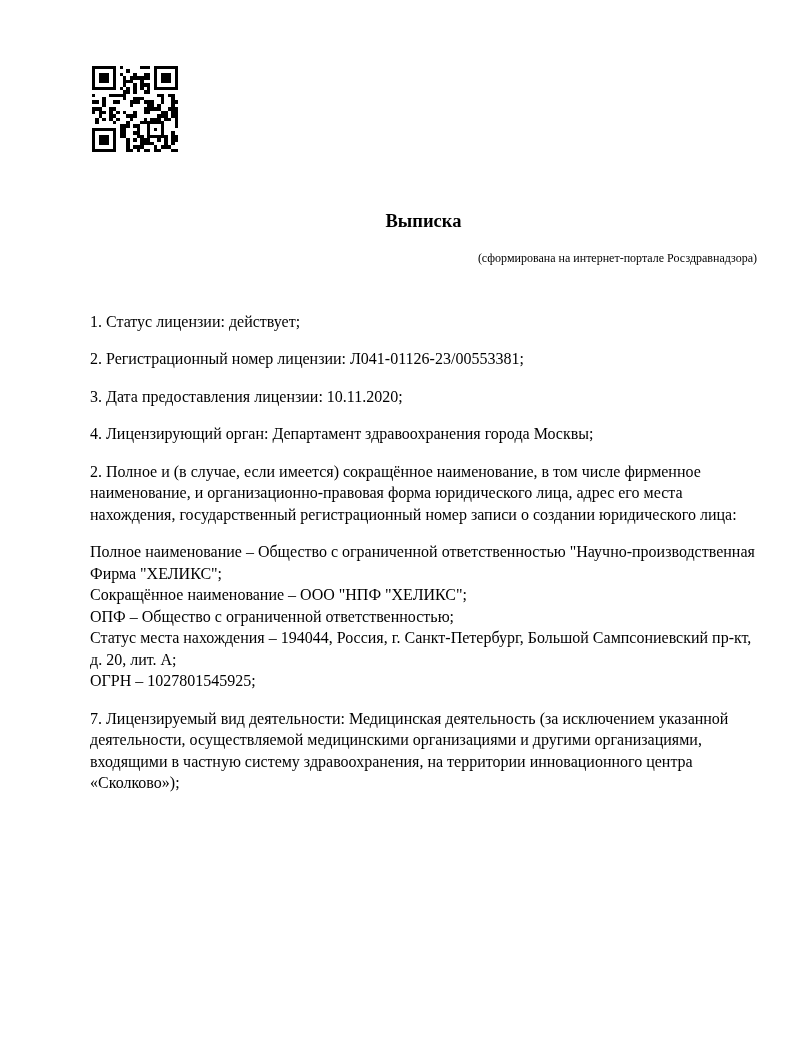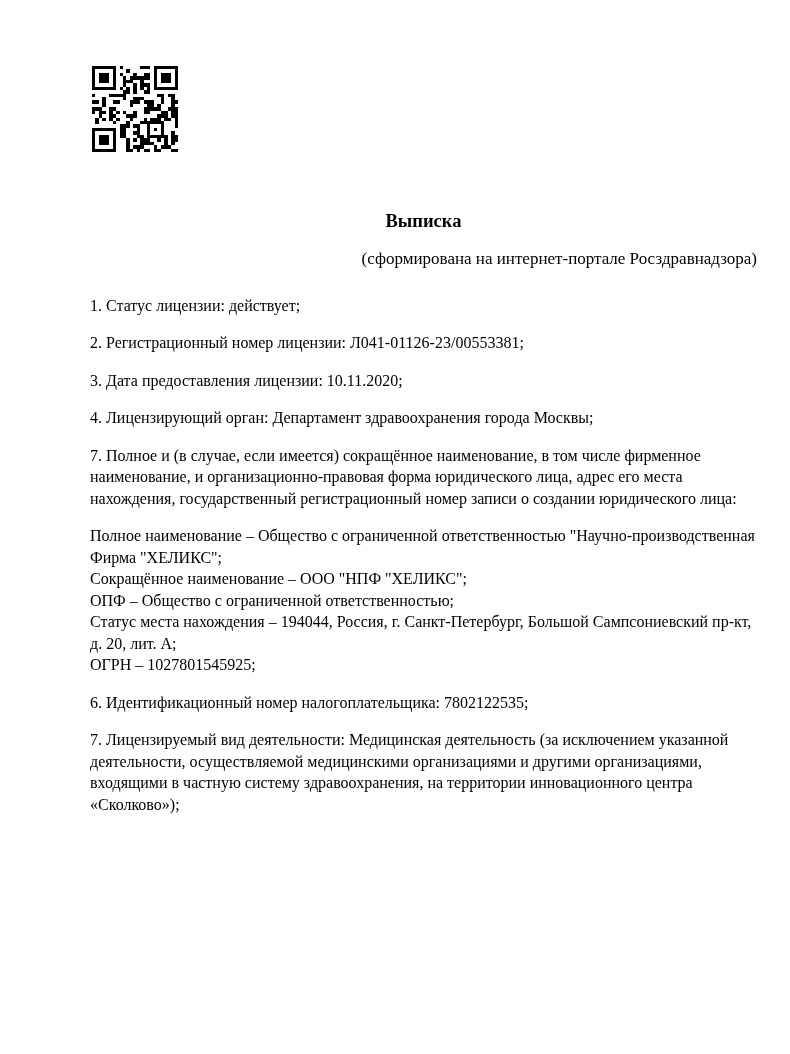--- a/index.html
+++ b/index.html
@@ -27,24 +27,24 @@
   .title-block {
     margin-top: 58px;
     text-align: center;
     font-weight: bold;
     font-size: 18.5px;
     line-height: 23.5px;
   }
   .subtitle {
     margin-top: 16px;
     text-align: right;
-    font-size: 17px;
+    font-size: 12px;
     line-height: 17px;
   }
-  .body-block { margin-top: 28px; }
+  .body-block { margin-top: 44px; }
   .body-block p { margin: 0 0 16px 0; }
   .entity-block { margin: 0 0 16px 0; }
 </style>
 </head>
 <body>
 
 <div class="page">
   <div class="content">
 
     <div class="qr">
@@ -355,28 +355,27 @@
       <div>Выписка</div>
     </div>
 
     <div class="subtitle">(сформирована на интернет-портале Росздравнадзора)</div>
 
     <div class="body-block">
       <p>1. Статус лицензии: действует;</p>
       <p>2. Регистрационный номер лицензии: Л041-01126-23/00553381;</p>
       <p>3. Дата предоставления лицензии: 10.11.2020;</p>
       <p>4. Лицензирующий орган: Департамент здравоохранения города Москвы;</p>
-      <p>7. Полное и (в случае, если имеется) сокращённое наименование, в том числе фирменное наименование, и организационно-правовая форма юридического лица, адрес его места нахождения, государственный регистрационный номер записи о создании юридического лица:</p>
+      <p>2. Полное и (в случае, если имеется) сокращённое наименование, в том числе фирменное наименование, и организационно-правовая форма юридического лица, адрес его места нахождения, государственный регистрационный номер записи о создании юридического лица:</p>
 
       <div class="entity-block">
         <div>Полное наименование – Общество с ограниченной ответственностью "Научно-производственная Фирма "ХЕЛИКС";</div>
         <div>Сокращённое наименование – ООО "НПФ "ХЕЛИКС";</div>
         <div>ОПФ – Общество с ограниченной ответственностью;</div>
         <div>Статус места нахождения – 194044, Россия, г. Санкт-Петербург, Большой Сампсониевский пр-кт, д. 20, лит. А;</div>
         <div>ОГРН – 1027801545925;</div>
       </div>
 
-      <p>6. Идентификационный номер налогоплательщика: 7802122535;</p>
       <p>7. Лицензируемый вид деятельности: Медицинская деятельность (за исключением указанной деятельности, осуществляемой медицинскими организациями и другими организациями, входящими в частную систему здравоохранения, на территории инновационного центра «Сколково»);</p>
     </div>
 
   </div>
 </div>
 
 </body></html>

